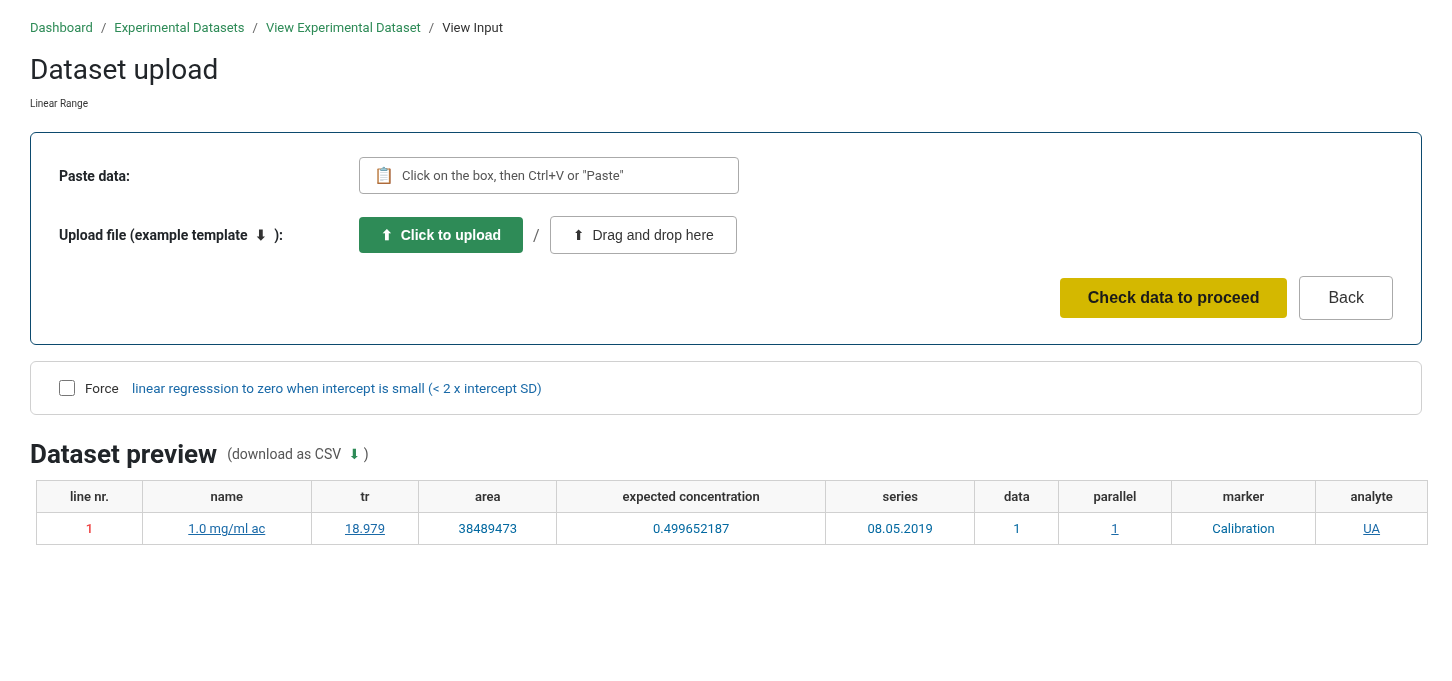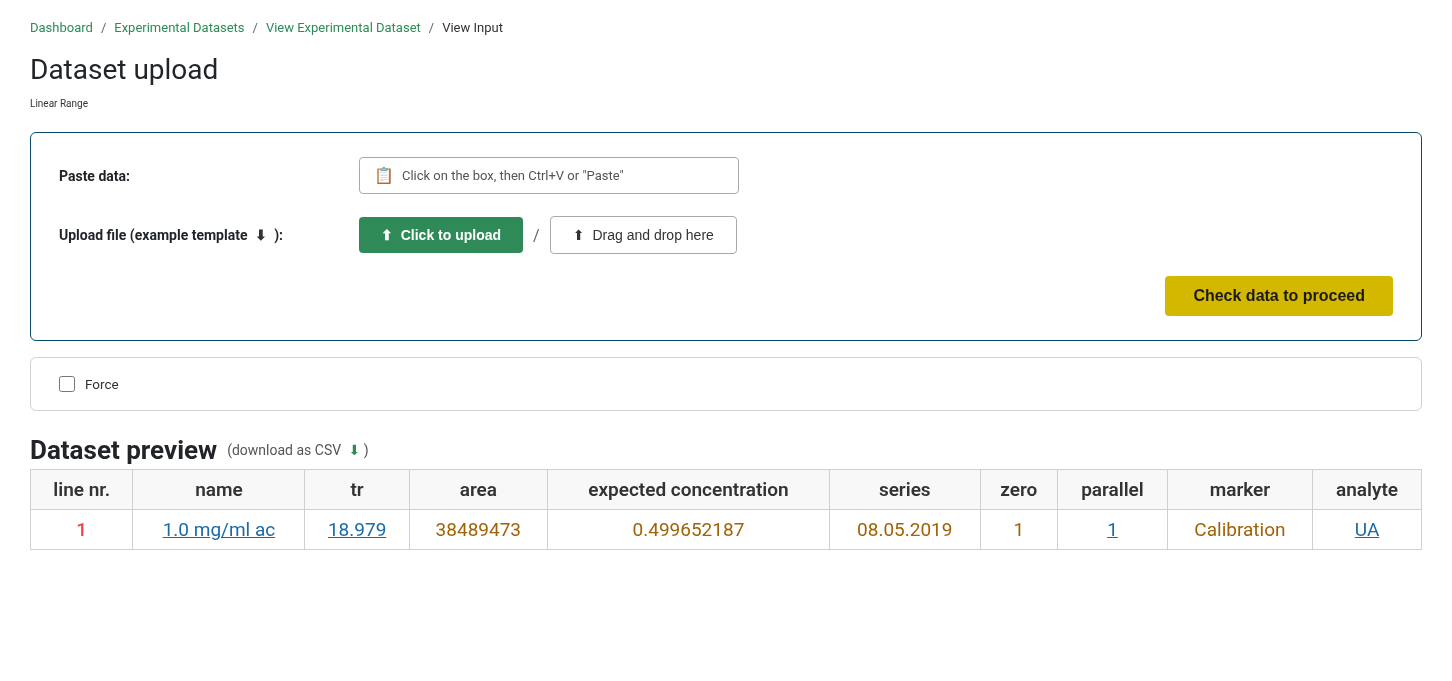--- a/index.html
+++ b/index.html
@@ -184,50 +184,51 @@
       color: #333;
     }
     .force-highlight {
       color: #1a6aa8;
     }
 
     
     .preview-title {
       font-size: 26px;
       font-weight: 700;
-      margin-bottom: 4px;
+      margin-bottom: 11px;
       display: flex;
       align-items: center;
       gap: 10px;
     }
     .preview-title .csv-link {
       font-size: 14px;
       font-weight: 400;
       color: #555;
     }
 
     
     .data-table {
       width: 100%;
       border-collapse: collapse;
-      font-size: 19px;
+      font-size: 13px;
+      margin-left: 6px;
     }
     .data-table th {
       background: #f8f8f8;
       border: 1px solid #d0d0d0;
       padding: 8px 12px;
       text-align: center;
       font-weight: 600;
       color: #333;
     }
     .data-table td {
       border: 1px solid #d0d0d0;
       padding: 8px 12px;
       text-align: center;
-      color: #a16207;
+      color: #0369a1;
     }
     .data-table td.blue-text {
       color: #1a6aa8;
       text-decoration: underline;
     }
     .data-table td.center-num {
       color: #e44;
       font-weight: 500;
     }
   </style>
@@ -274,27 +275,29 @@
       <span class="sep-slash">/</span>
       <button class="btn-drag">
         <span>⬆</span>
         <span>Drag and drop here</span>
       </button>
     </div>
   </div>
 
   <div class="action-row">
     <button class="btn-check">Check data to proceed</button>
+    <button class="btn-back">Back</button>
   </div>
 </div>
 
 <div class="regression-card">
   <label>
     <input type="checkbox" style="">
     <span class="force-text">Force&nbsp;</span>
+    <span class="force-highlight">linear regresssion to zero when intercept is small (&lt; 2 x intercept SD)</span>
   </label>
 </div>
 
 <div>
   <h2 class="preview-title">
     <span>Dataset preview</span>
     <span class="csv-link">
       <span>(download as CSV</span>
       <span style="cursor:pointer;color:#2e8b57;margin-left:4px;">⬇</span>
       <span>)</span>
@@ -303,21 +306,21 @@
 
   <table class="data-table">
     <thead>
       <tr>
         <th>line nr.</th>
         <th>name</th>
         <th>tr</th>
         <th>area</th>
         <th>expected concentration</th>
         <th>series</th>
-        <th>zero</th>
+        <th>data</th>
         <th>parallel</th>
         <th>marker</th>
         <th>analyte</th>
       </tr>
     </thead>
     <tbody>
       <tr>
         <td class="center-num">1</td>
         <td class="blue-text">1.0 mg/ml ac</td>
         <td class="blue-text">18.979</td>

